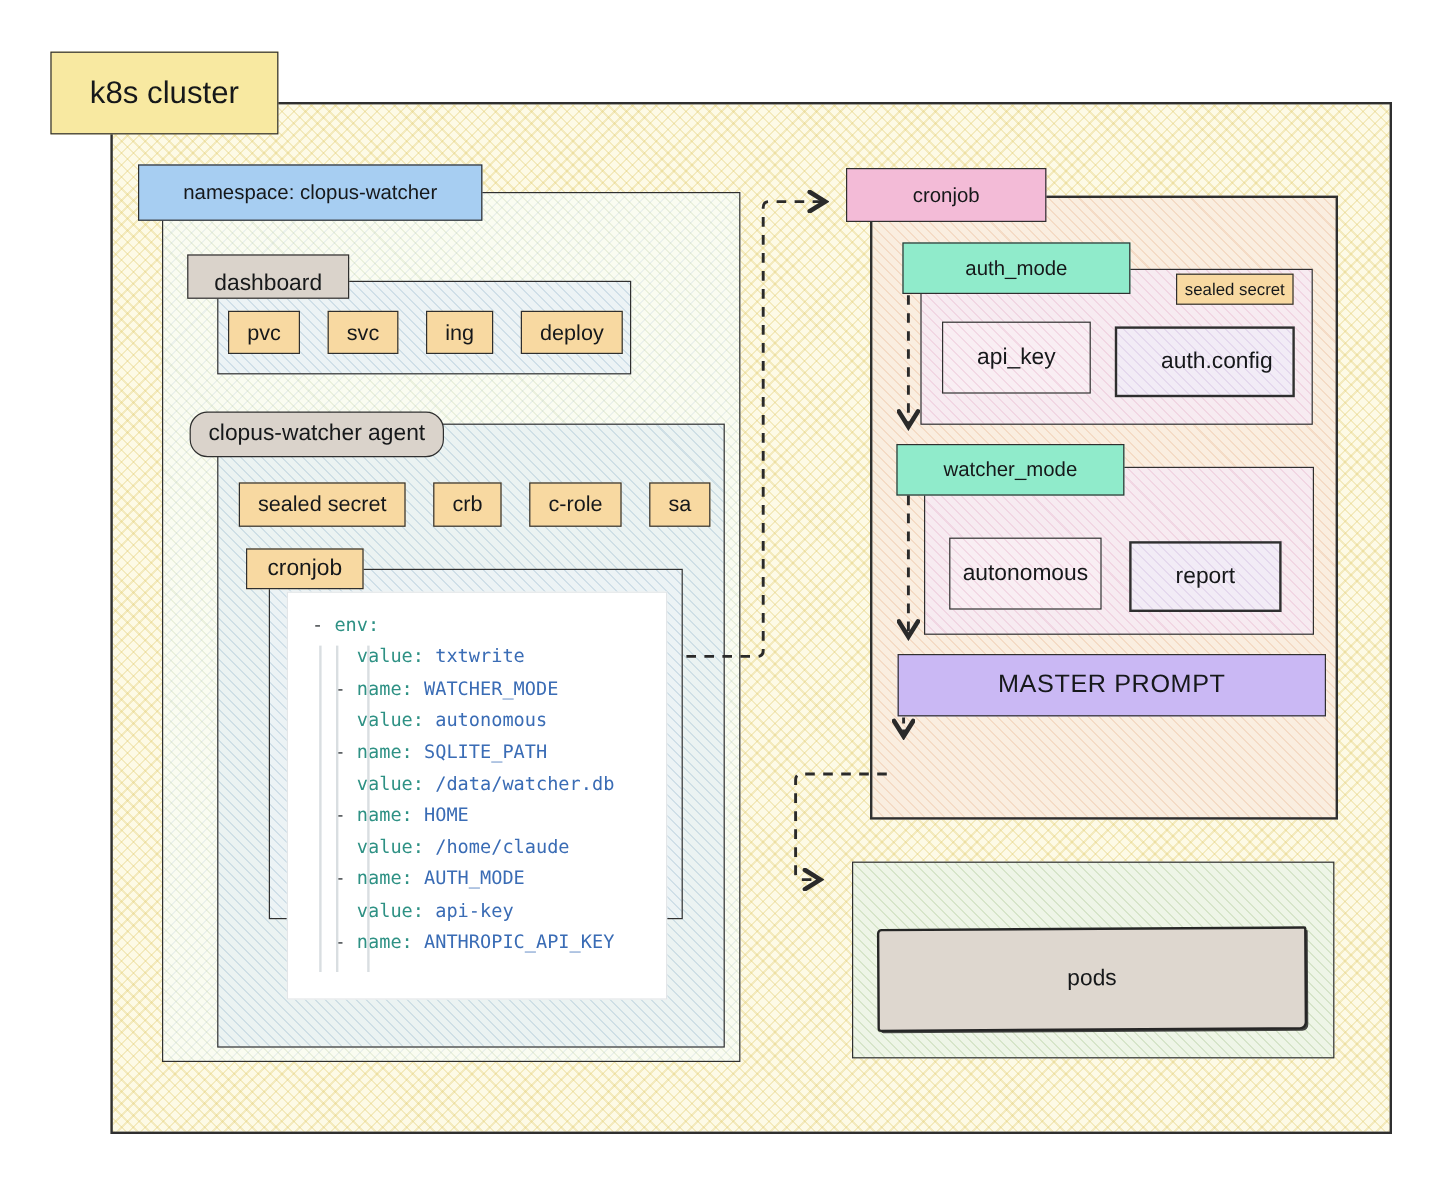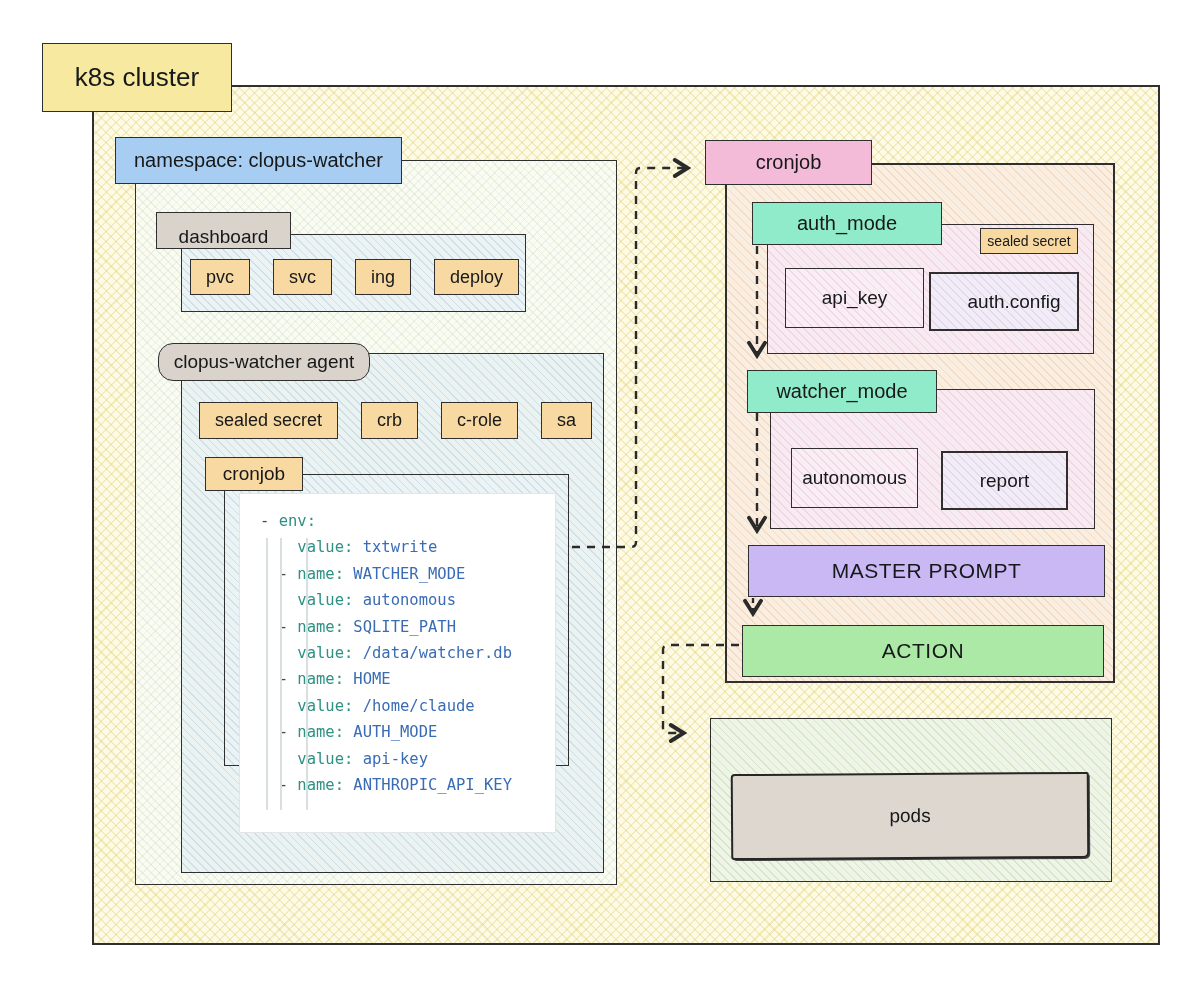--- a/index.html
+++ b/index.html
@@ -20,21 +20,21 @@
   .hatch-pink{background-color:#f7ebf1;background-image:
     repeating-linear-gradient(45deg, rgba(219,140,177,.22) 0 1.2px, transparent 1.2px 6px);}
   .hatch-lav{background-color:#f2ecf6;background-image:
     repeating-linear-gradient(45deg, rgba(177,141,204,.20) 0 1.2px, transparent 1.2px 6px);}
   .hatch-green{background-color:#eef5e7;background-image:
     repeating-linear-gradient(45deg, rgba(143,180,112,.25) 0 1.2px, transparent 1.2px 6px);}
   
   .frame{border:2px solid #2f2f2f;}
   .frame-thin{border:1.7px solid #2f2f2f;}
   .label{display:flex;align-items:center;justify-content:center;border:1.8px solid #2f2f2f;
-    z-index:3;font-size:20px;}
+    z-index:3;font-size:17px;}
   .lbl-yellow{background:#f8e9a1;font-size:26px;}
   .lbl-blue{background:#a7cef2;}
   .lbl-gray{background:#dad3cb;font-size:19px;}
   .lbl-orange{background:#f8d9a1;font-size:19px;}
   .lbl-pink{background:#f3bbd7;}
   .lbl-mint{background:#90ebcb;}
   .chip{display:flex;align-items:center;justify-content:center;border:1.8px solid #2f2f2f;
     background:#f8d9a1;font-size:18px;padding:0 15px;height:100%;}
   .chip-row{display:flex;gap:23px;z-index:2;}
   .node{display:flex;align-items:center;justify-content:center;border:1.8px solid #2f2f2f;
@@ -118,21 +118,21 @@
   <div class="abs label lbl-blue" style="left:115px;top:137px;width:287px;height:47px;">
     <span>namespace: clopus-watcher</span>
   </div>
 
   <div class="abs frame hatch-peach" style="left:725px;top:163px;width:390px;height:520px;">
 
     <div class="abs frame-thin hatch-pink" style="left:40px;top:59px;width:327px;height:130px;">
       <div class="abs badge" style="left:212px;top:3px;width:98px;height:26px;">
         <span>sealed secret</span>
       </div>
-      <div class="abs node hatch-pink" style="left:17px;top:43px;width:139px;height:60px;background-color:#f9eef3;">
+      <div class="abs node hatch-pink" style="left:17px;top:43px;width:124px;height:60px;background-color:#f9eef3;">
         <span>api_key</span>
       </div>
       <div class="abs node hatch-lav" style="left:161px;top:47px;width:150px;height:59px;border-width:2px;padding-left:20px;">
         <span>auth.config</span>
       </div>
     </div>
     <div class="abs label lbl-mint" style="left:25px;top:37px;width:190px;height:43px;">
       <span>auth_mode</span>
     </div>
 
@@ -143,23 +143,20 @@
       <div class="abs node hatch-lav" style="left:170px;top:61px;width:127px;height:59px;border-width:2px;">
         <span>report</span>
       </div>
     </div>
     <div class="abs label lbl-mint" style="left:20px;top:205px;width:190px;height:43px;">
       <span>watcher_mode</span>
     </div>
 
     <div class="abs band" style="left:21px;top:380px;width:357px;height:52px;background:#cab8f4;">
       <span>MASTER PROMPT</span>
-    </div>
-    <div class="abs band" style="left:15px;top:460px;width:362px;height:52px;background:#ace9a6;">
-      <span>ACTION</span>
     </div>
   </div>
   <div class="abs label lbl-pink" style="left:705px;top:140px;width:167px;height:45px;">
     <span>cronjob</span>
   </div>
 
   <div class="abs frame-thin hatch-green" style="left:710px;top:718px;width:402px;height:164px;">
     <div class="abs pods" style="left:20px;top:54px;width:358px;height:86px;">
       <span>pods</span>
     </div>

